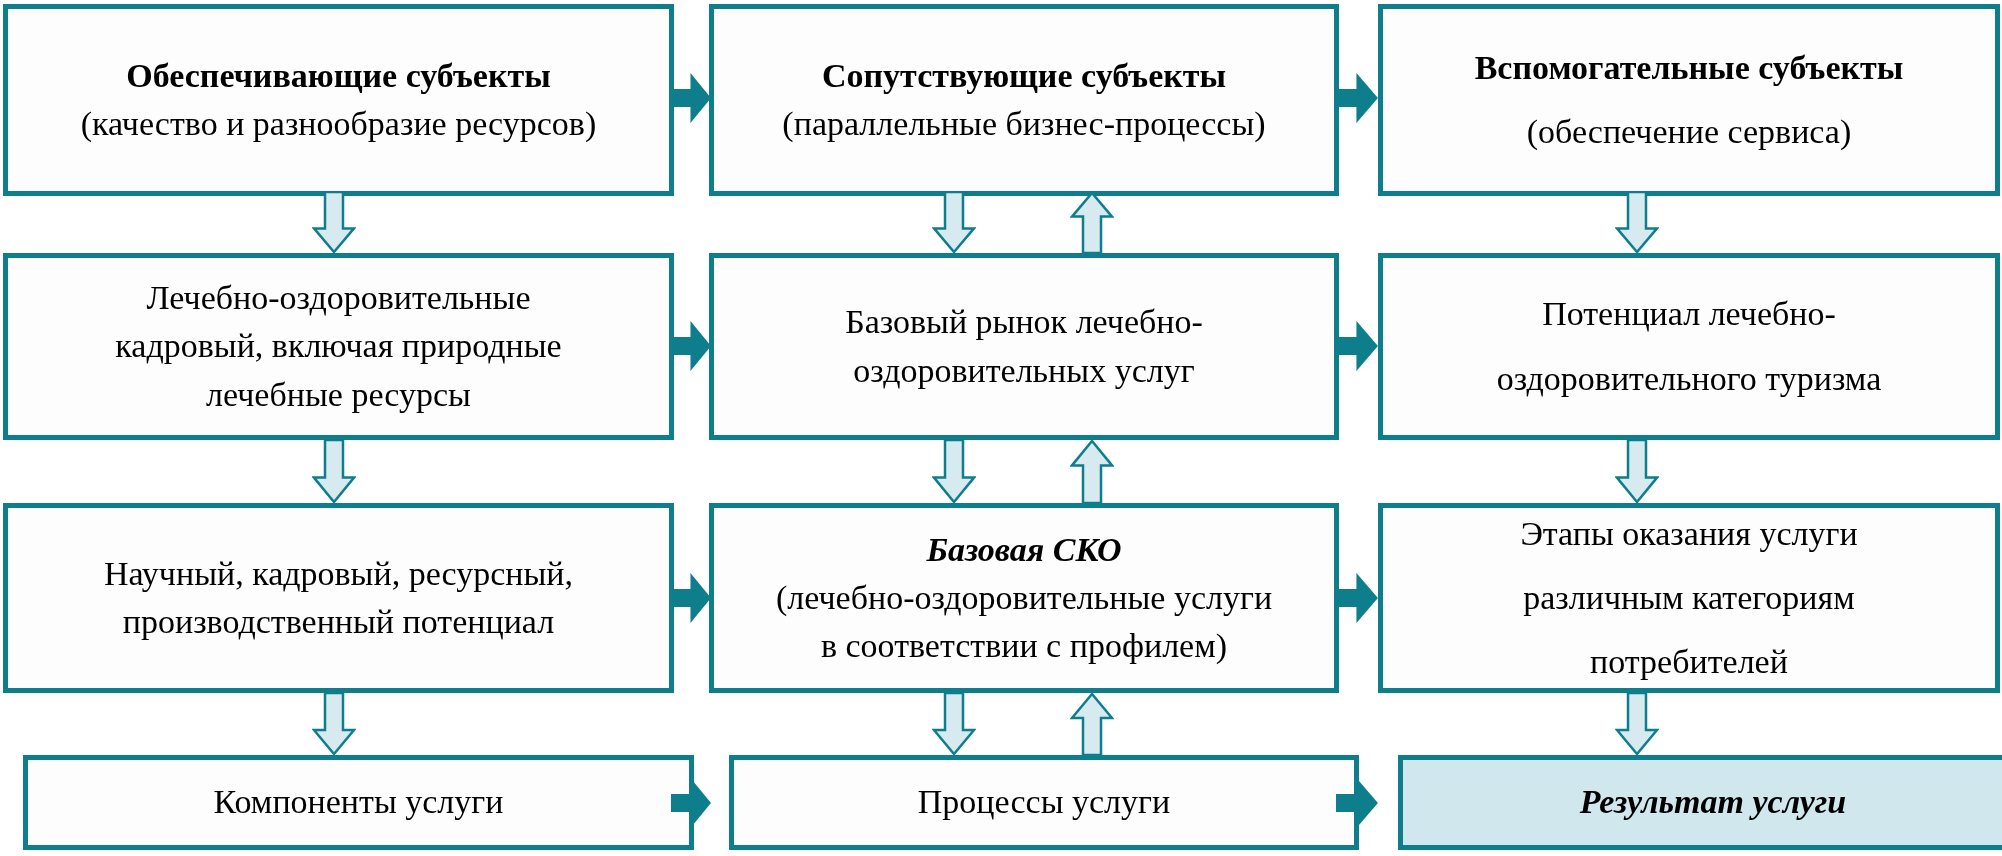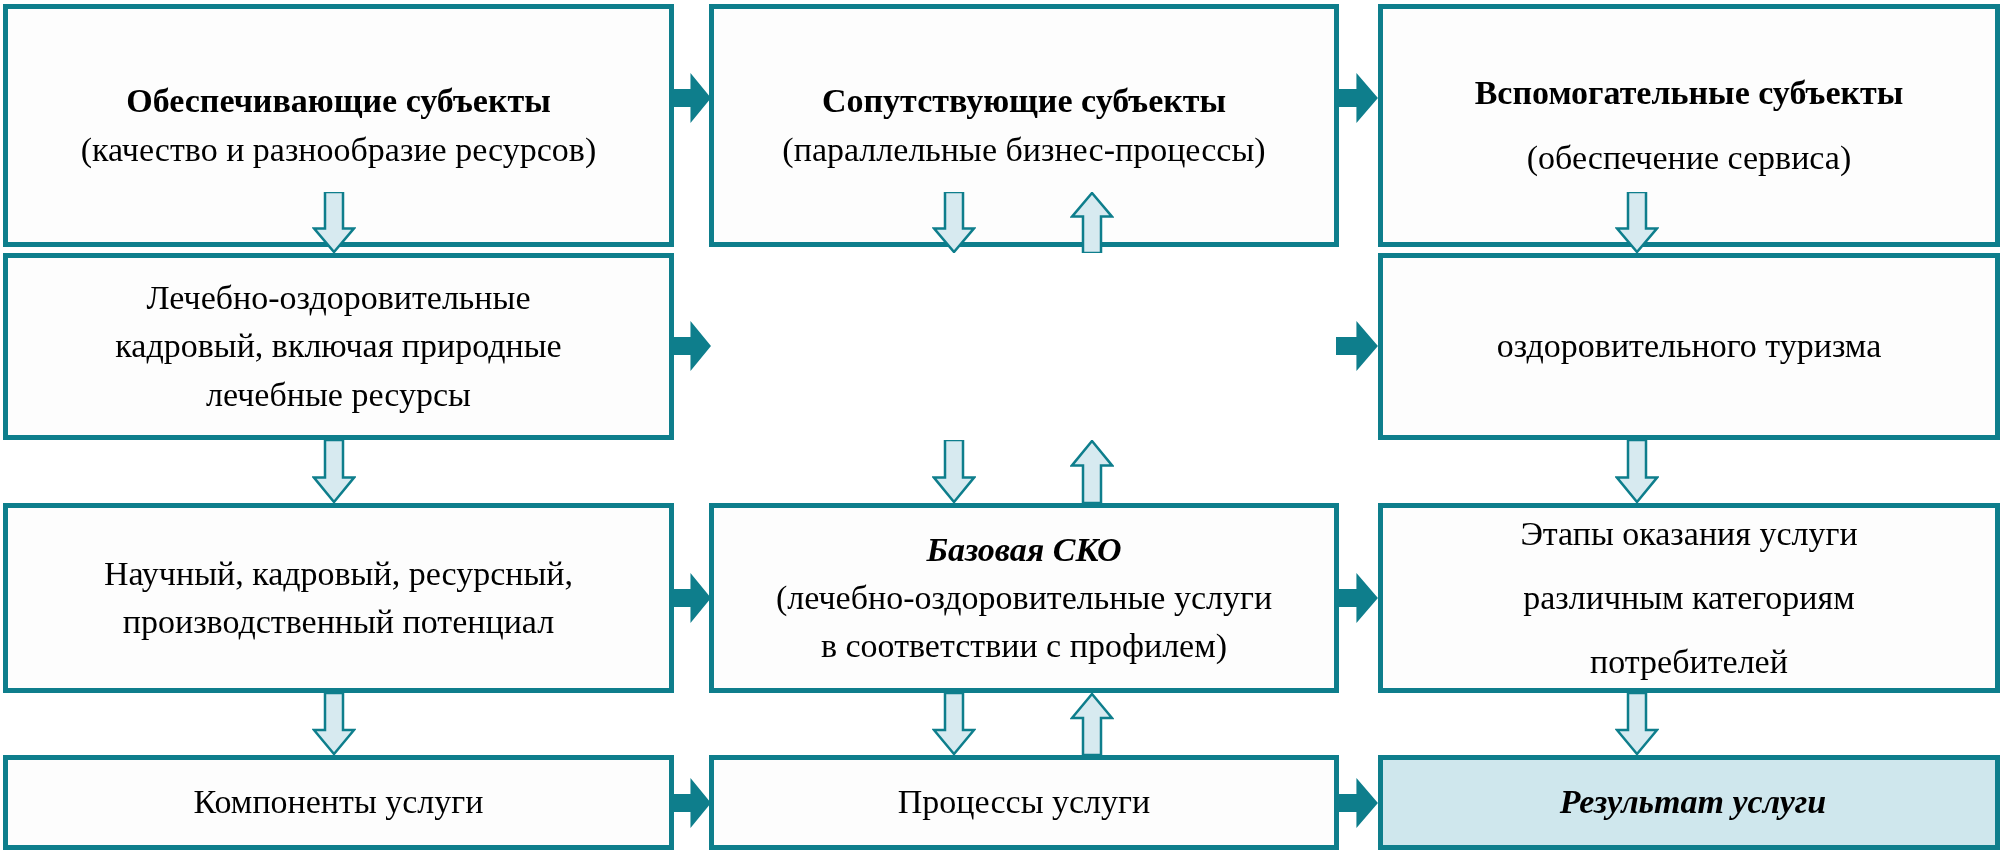--- a/index.html
+++ b/index.html
@@ -29,24 +29,24 @@
   .box span { display: block; }
   .t-bold { font-weight: bold; }
   .t-bolditalic { font-weight: bold; font-style: italic; text-align: center; }
   .result { background: var(--result-bg, #cfe7ed); padding-left: 20px; }
 
   
   .c1 { left: 3px;    width: 671px; }
   .c2 { left: 709px;  width: 630px; }
   .c3 { left: 1378px; width: 622px; gap: 16px; }
   
-  .r1 { top: 4px;   height: 243px; }
+  .r1 { top: 4px;   height: 192px; }
   .r2 { top: 253px; height: 187px; }
   .r3 { top: 503px; height: 190px; }
-  .r4 { top: 755px; height: 95px;  }
+  .r4 { top: 755px; height: 95px; margin-left: 20px;  }
 
   svg.arrow { position: absolute; display: block; }
   .v-arrow polygon { fill: var(--arrow-fill, #d7eaf0); stroke: var(--teal, #0e7e8c); stroke-width: 2.5; }
   .h-arrow polygon { fill: var(--teal, #0e7e8c); stroke: none; }
 </style>
 </head>
 <body>
 
 <div class="canvas">
 
@@ -61,21 +61,26 @@
   <div class="box c3 r1">
     <span class="t-bold">Вспомогательные субъекты</span>
     <span>(обеспечение сервиса)</span>
   </div>
 
   <div class="box c1 r2">
     <span>Лечебно-оздоровительные</span>
     <span>кадровый, включая природные</span>
     <span>лечебные ресурсы</span>
   </div>
+  <div class="box c2 r2">
+    <span>Базовый рынок лечебно-</span>
+    <span>оздоровительных услуг</span>
+  </div>
   <div class="box c3 r2">
+    <span>Потенциал лечебно-</span>
     <span>оздоровительного туризма</span>
   </div>
 
   <div class="box c1 r3">
     <span>Научный, кадровый, ресурсный,</span>
     <span>производственный потенциал</span>
   </div>
   <div class="box c2 r3">
     <span class="t-bolditalic">Базовая СКО</span>
     <span>(лечебно-оздоровительные услуги</span>

